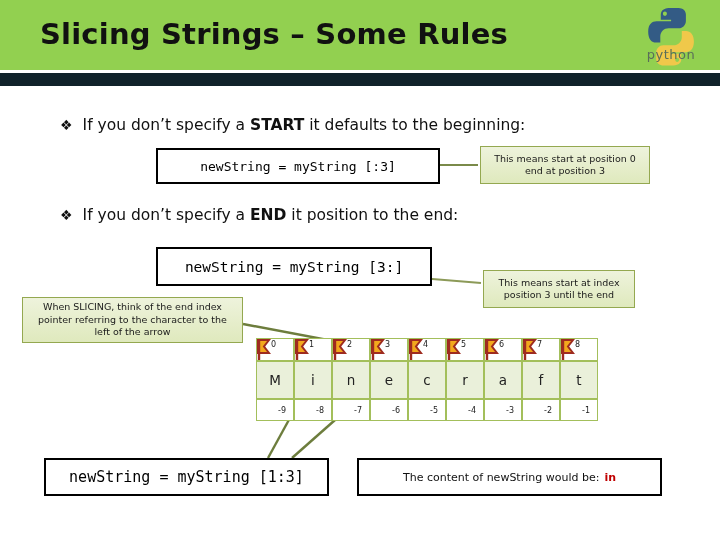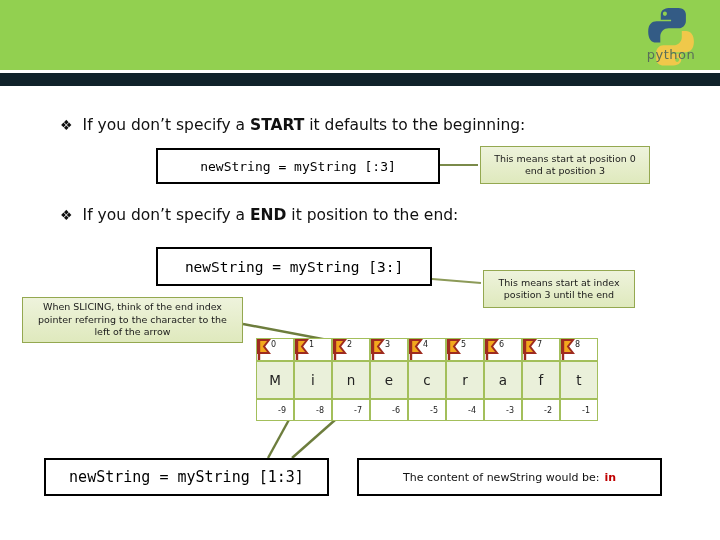--- a/index.html
+++ b/index.html
@@ -98,20 +98,21 @@
   .flag{position:absolute;left:0;top:0;width:14px;height:22px;}
 </style>
 </head>
 <body>
 
 <div class="slide">
 
   <div class="header-band"></div>
   <div class="header-rule"></div>
   <div class="header-dark"></div>
+  <div class="slide-title">Slicing Strings – Some Rules</div>
 
   <svg class="py-logo" viewBox="0 0 52 62">
     <path fill="#335b85" d="M25.6 2c-5.4 0-9.8 1.6-9.8 6.6v5.1h10.3v1.6H11.6c-4.5 0-8.4 2.9-8.4 10.4s3.4 10.9 7.9 10.9h4.2v-6.3c0-4.6 3.8-8.1 8.3-8.1h10.1c4 0 7.2-3.3 7.2-7.3V8.6C41 4.8 37.6 2 33.7 2zm-5.7 3.6c1.1 0 2 .9 2 2.1s-.9 2.1-2 2.1-2-.9-2-2.1.9-2.1 2-2.1z"></path>
     <path fill="#f0c84a" d="M26.5 59.5c5.4 0 9.8-1.6 9.8-6.6v-5.1H26V46.2h14.5c4.5 0 8.4-2.9 8.4-10.4s-3.4-10.9-7.9-10.9h-4.2v6.3c0 4.6-3.8 8.1-8.3 8.1H18.4c-4 0-7.2 3.3-7.2 7.3v6.3c0 3.8 3.4 6.6 7.3 6.6zm5.7-3.6c-1.1 0-2-.9-2-2.1s.9-2.1 2-2.1 2 .9 2 2.1-.9 2.1-2 2.1z"></path>
   </svg>
   <div class="py-word">python</div>
 
   <svg class="wires">
 
     <line x1="478" y1="165" x2="408" y2="165" stroke="#7a8a4a" stroke-width="2.2"></line>

